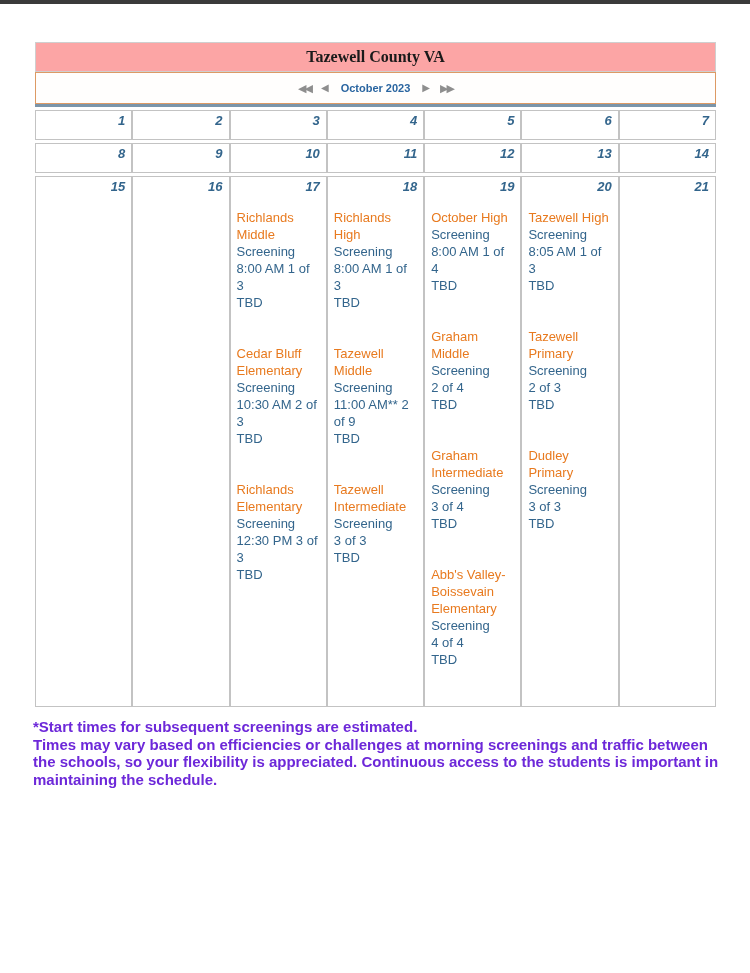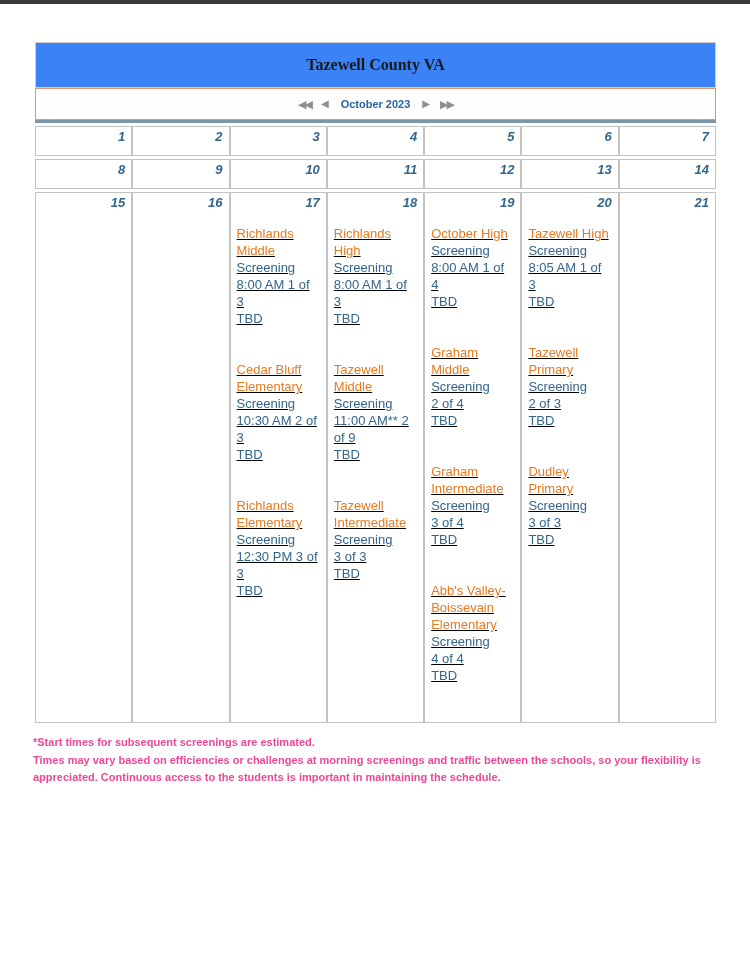--- a/index.html
+++ b/index.html
@@ -5,23 +5,23 @@
   * { box-sizing: border-box; margin: 0; padding: 0; }
   html, body { width: 750px; height: 973px; background: #ffffff; overflow: hidden; }
   body { font-family: "Liberation Sans", sans-serif; position: relative; }
 
   .topbar { height: 4px; width: 100%; background: var(--topbar, #3a3a3a); }
 
   .cal { width: 681px; margin: 38px 0 0 35px; }
 
   .title-bar {
     border: 1px solid #cfcfcf;
-    height: 46px; display: flex; align-items: center; justify-content: center;
+    height: 30px; display: flex; align-items: center; justify-content: center;
     font-family: "Liberation Serif", serif; font-weight: bold; font-size: 16px; color: #1a1a1a;
-    background: #3b82f6;
+    background: #fca5a5;
   }
   .nav-bar {
     border: 1px solid var(--navborder, #dd9a64);
     height: 32px; display: flex; align-items: center; justify-content: center; gap: 10px;
     background: #fffefd;
   }
   .arrow { color: #8e8e8e; font-size: 10px; line-height: 1; cursor: pointer; user-select: none; }
   .arrow.double { font-size: 11px; letter-spacing: -2px; }
   .month-label { color: var(--monthblue, #2a65a0); font-weight: bold; font-size: 11px; padding: 0 2px; }
 
@@ -38,28 +38,28 @@
     vertical-align: top; background: #ffffff;
     height: 30px;
   }
   td.day-cell.tall { height: 530px; margin-top: 24px; }
   .day-number {
     text-align: right; padding: 2px 6px 0 0;
     color: var(--blue, #33658c); font-size: 13px; font-style: italic; font-weight: 600;
   }
   .day-number.other-month { color: var(--muted, #8a8a8a); }
 
-  .events { padding: 15px 4px 4px 6px; text-decoration: underline; }
+  .events { padding: 15px 4px 4px 6px; }
   .event { font-size: 13px; line-height: 17px; margin-bottom: 34px; }
   .event .school { color: var(--orange, #e87a1f); }
   .event .detail { color: var(--blue, #33658c); }
 
   .footnote {
     margin: 8px 20px 0 33px; width: 692px;
-    font-size: 11px; font-weight: bold; color: #ec4899; line-height: 17.5px;
+    font-size: 15px; font-weight: bold; color: #6d28d9; line-height: 17.5px;
   }
 </style>
 </head>
 <body>
 
 <div class="topbar"></div>
 
 <div class="cal">
 
   <div class="title-bar">

